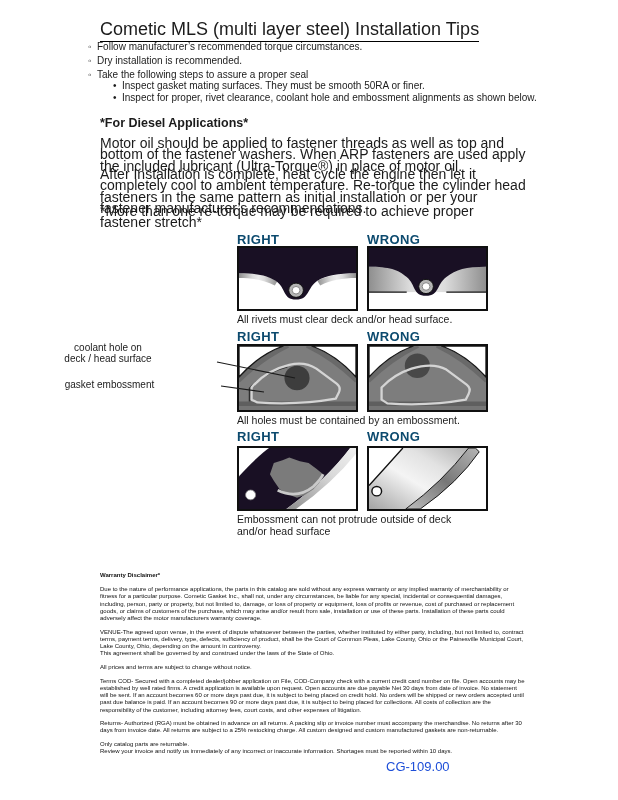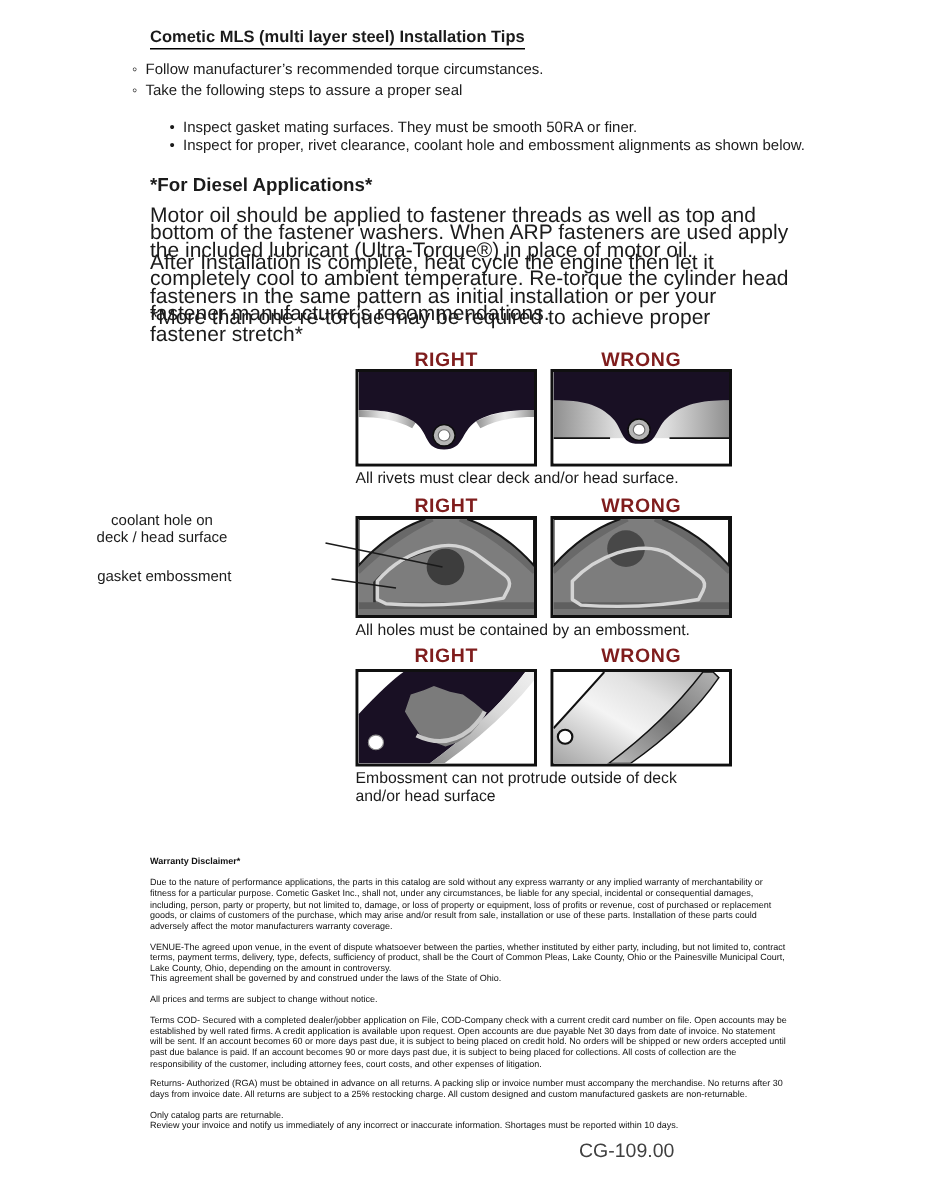--- a/index.html
+++ b/index.html
@@ -2,37 +2,37 @@
 <html><head>
 <meta charset="utf-8">
 <style>
   * { margin:0; padding:0; box-sizing:border-box; }
   html,body { background:#ffffff; }
   body { font-family:"Liberation Sans", sans-serif; color:#1b1b1b; }
   .page { position:relative; width:618px; height:800px; background:#ffffff; overflow:hidden; }
 
   .abs { position:absolute; }
 
-  .title { left:100px; top:19px; font-size:11px; font-weight:bold; }
+  .title { left:100px; top:19px; font-size:18px; font-weight:normal; }
   .title span { display:inline-block; border-bottom:1.6px solid #000; padding-bottom:1px; }
 
   .bullets { left:88px; top:40px; width:470px; font-size:10px; }
   .bullet-line { line-height:14px; white-space:nowrap; }
   .sub-bullets { left:113px; top:80px; width:470px; font-size:10px; }
   .sub-line { line-height:12px; white-space:nowrap; }
   .marker { display:inline-block; width:9px; }
 
   .diesel-heading { left:100px; top:116px; font-size:12.5px; font-weight:bold; }
   .para { left:100px; width:428px; font-size:14px; line-height:11.4px; }
   .para1 { top:138px; }
   .para2 { top:169px; }
   .note  { top:206px; }
 
   .diag-labels { left:0; width:618px; font-size:13px; letter-spacing:0.4px; }
-  .lbl { position:absolute; width:121px; text-align:center; font-weight:bold; color:#7f1d1d; }
+  .lbl { position:absolute; width:121px; text-align:left; font-weight:bold; color:#0c4a6e; }
   .lbl-right { left:237px; }
   .lbl-wrong { left:367px; }
   .row1-labels { top:232px; } .row2-labels { top:329px; } .row3-labels { top:429px; }
 
   .diag-box { position:absolute; width:121px; border:2.4px solid #101010; background:#fff; }
   .diag-box svg { display:block; width:100%; height:100%; }
   .r1 { top:246px; height:65px; } .r2 { top:344px; height:68px; } .r3 { top:446px; height:65px; }
   .b1 { left:237px; } .b2 { left:367px; }
 
   .caption { left:237px; font-size:10.5px; line-height:11.5px; white-space:pre-line; }
@@ -40,33 +40,34 @@
 
   .ann { position:absolute; font-size:10px; line-height:11px; text-align:center; white-space:pre-line; }
   .ann-coolant { top:342px; left:0; width:216px; }
   .ann-gasket  { top:379px; left:0; width:219px; }
   .overlay { position:absolute; left:0; top:0; width:618px; height:800px; pointer-events:none; }
 
   .legal { left:100px; top:572px; width:425px; font-size:6px; line-height:7.2px; color:#111; }
   .legal-heading { font-weight:bold; margin-bottom:7px; }
   .legal p { margin-bottom:6.5px; white-space:pre-line; }
 
-  .doc-code { top:759px; left:386px; font-size:13px; color:#404040; }
+  .doc-code { top:759px; left:386px; font-size:13px; color:#1d4ed8; }
 </style>
 </head>
 <body>
 
 <div class="page">
 
   <div class="abs title">
     <span>Cometic MLS (multi layer steel) Installation Tips</span>
   </div>
 
   <div class="abs bullets">
     <div class="bullet-line"><span class="marker">◦</span><span>Follow manufacturer’s recommended torque circumstances.</span></div>
+    <div class="bullet-line"><span class="marker">◦</span><span>Dry installation is recommended.</span></div>
     <div class="bullet-line"><span class="marker">◦</span><span>Take the following steps to assure a proper seal</span></div>
   </div>
 
   <div class="abs sub-bullets">
     <div class="sub-line"><span class="marker">•</span><span>Inspect gasket mating surfaces.  They must be smooth 50RA or finer.</span></div>
     <div class="sub-line"><span class="marker">•</span><span>Inspect for proper, rivet clearance, coolant hole and embossment alignments as shown below.</span></div>
   </div>
 
   <div class="abs diesel-heading">*For Diesel Applications*</div>
   <div class="abs para para1">Motor oil should be applied to fastener threads as well as top and bottom of the fastener washers. When ARP fasteners are used apply the included lubricant (Ultra-Torque®) in place of motor oil.</div>

